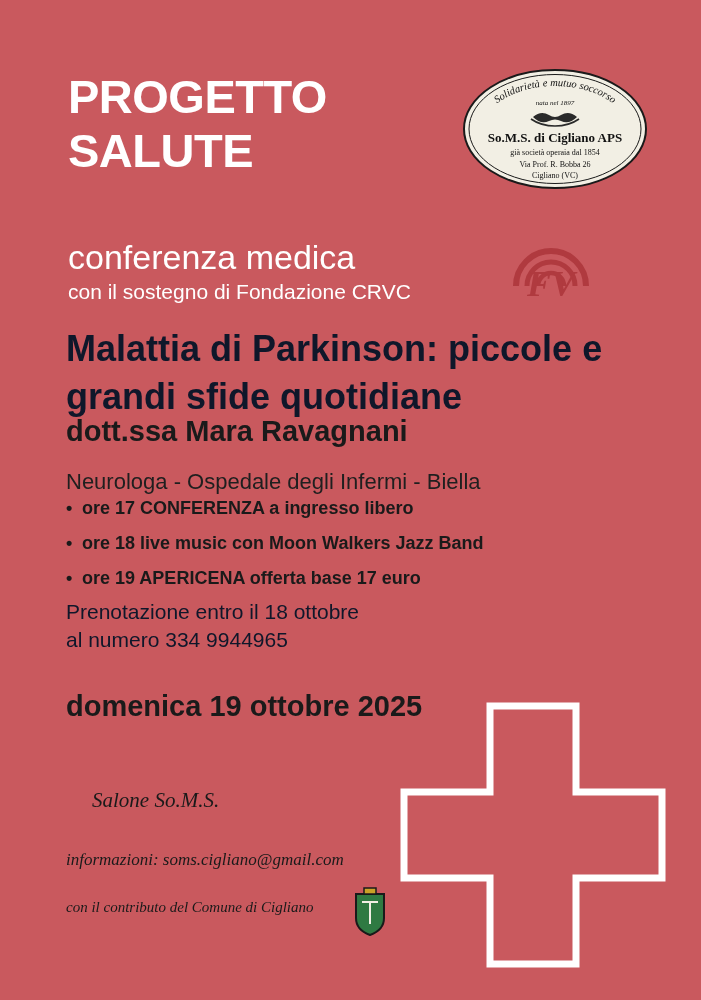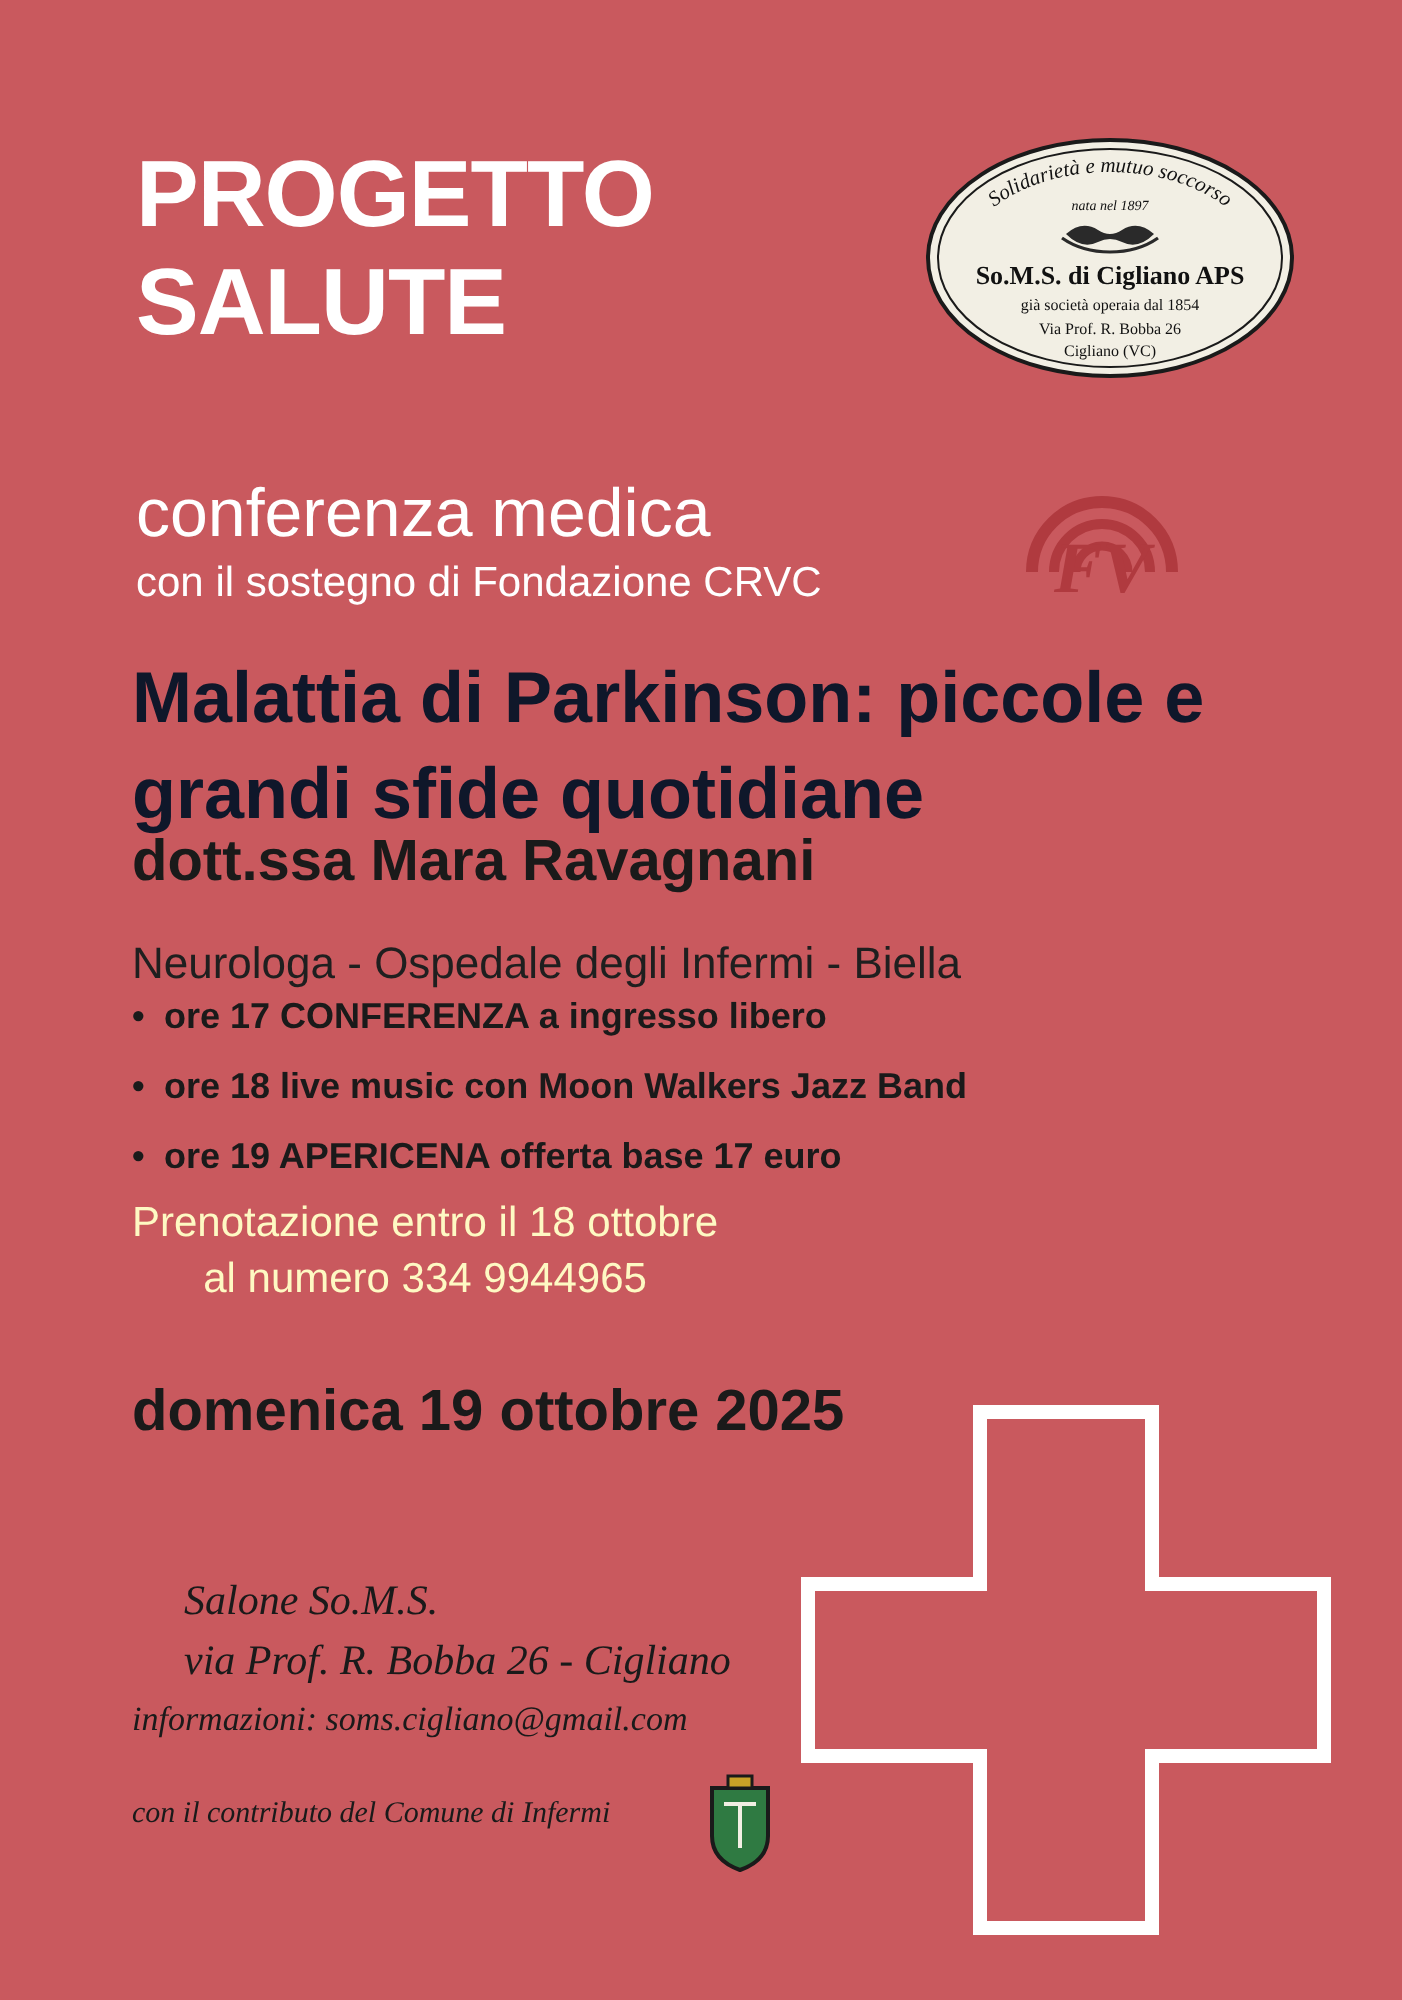--- a/index.html
+++ b/index.html
@@ -145,25 +145,24 @@
     width: 16px;
     flex: 0 0 16px;
     font-size: 18px;
     line-height: 1;
   }
 
   .booking {
     position: absolute;
     left: 66px;
     top: 598px;
-    color: #fef9c3;
+    color: #0f172a;
     font-size: 21px;
     line-height: 1.35;
     font-weight: normal;
-    text-align: center;
   }
 
   .date-block {
     position: absolute;
     left: 66px;
     top: 686px;
     color: #1a1a1a;
     font-size: 29px;
     font-weight: bold;
     line-height: 1.42;
@@ -293,20 +292,19 @@
       <div>Prenotazione entro il 18 ottobre</div>
       <div>al numero 334 9944965</div>
     </div>
 
     <div class="date-block">
       <div>domenica 19 ottobre 2025</div>
     </div>
 
     <div class="venue">
       <div>Salone So.M.S.</div>
-      <div>via Prof. R. Bobba 26 - Cigliano</div>
     </div>
 
     <div class="info-line">informazioni: soms.cigliano@gmail.com</div>
-    <div class="contributo">con il contributo del Comune di Infermi</div>
+    <div class="contributo">con il contributo del Comune di Cigliano</div>
 
   </div>
 </div>
 
 </body></html>

